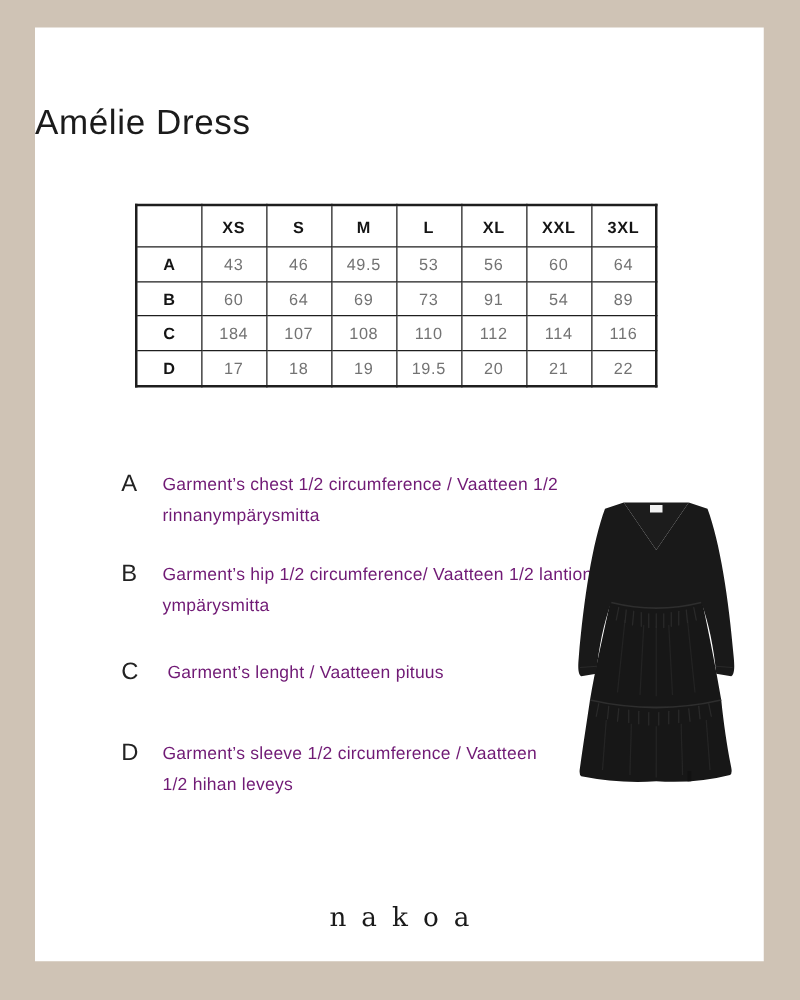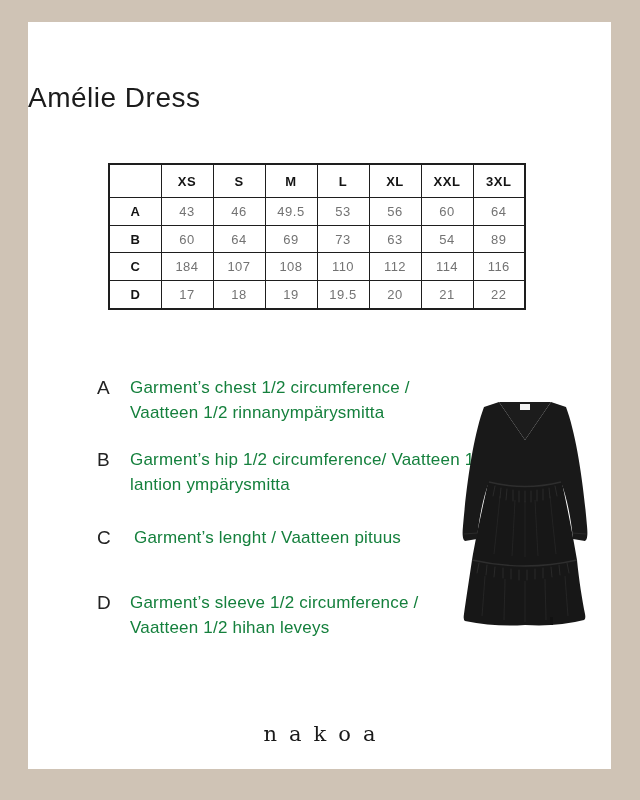--- a/index.html
+++ b/index.html
@@ -35,21 +35,21 @@
   table.size-table tbody th{font-weight:700;color:#141414;}
   table.size-table tbody td{font-weight:400;color:#737373;letter-spacing:0.5px;}
   
   .legend{position:absolute;left:69px;top:353px;width:400px;height:290px;}
   .legend-item{position:absolute;display:flex;align-items:flex-start;}
   .legend-key{
     width:33px;flex:0 0 33px;
     font-size:19px;line-height:25px;color:#222222;font-weight:400;
   }
   .legend-text{
-    font-size:17px;line-height:25px;color:#15803d;
+    font-size:14px;line-height:25px;color:#701a75;
     letter-spacing:0.2px;
   }
   .legend-a{top:0px;}   .legend-a .legend-text{width:335px;}
   .legend-b{top:72px;}  .legend-b .legend-text{width:362px;}
   .legend-c{top:150px;} .legend-c .legend-text{width:380px;padding-left:4px;}
   .legend-d{top:215px;} .legend-d .legend-text{width:312px;}
   
   .photo{position:absolute;left:427px;top:372px;width:140px;height:235px;}
   .photo svg{display:block;width:100%;height:100%;}
   
@@ -92,21 +92,21 @@
           <td>56</td>
           <td>60</td>
           <td>64</td>
         </tr>
         <tr>
           <th>B</th>
           <td>60</td>
           <td>64</td>
           <td>69</td>
           <td>73</td>
-          <td>63</td>
+          <td>91</td>
           <td>54</td>
           <td>89</td>
         </tr>
         <tr>
           <th>C</th>
           <td>184</td>
           <td>107</td>
           <td>108</td>
           <td>110</td>
           <td>112</td>

